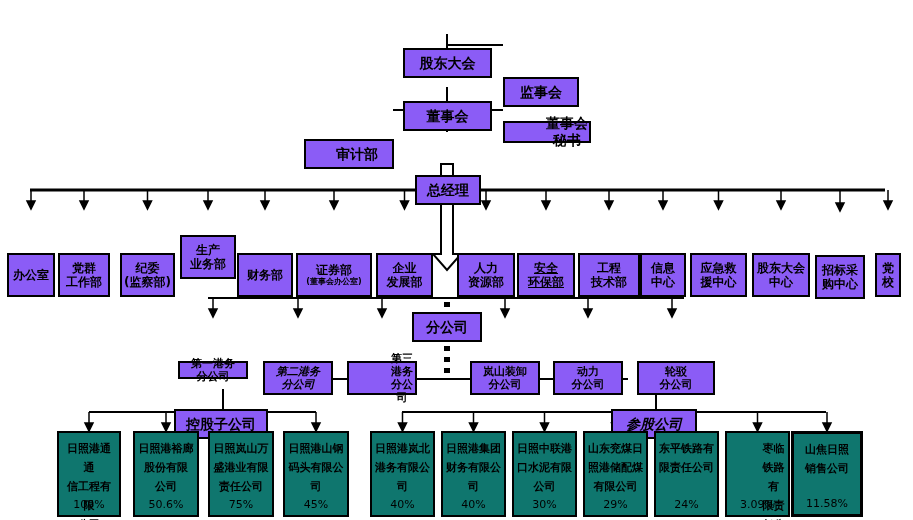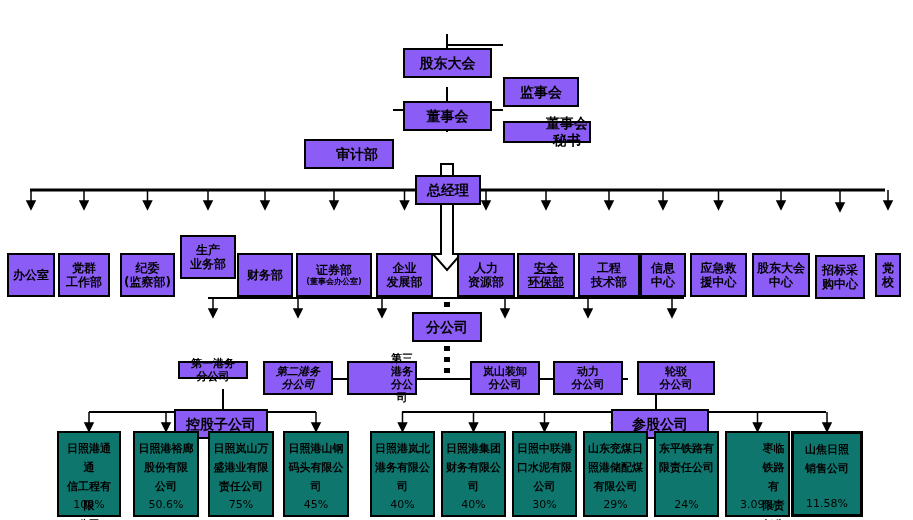--- a/index.html
+++ b/index.html
@@ -241,21 +241,21 @@
     </div>
     <div class="box sm" style="left: 637px; top: 317px; width: 78px; height: 34px;">
       <span class="two">轮驳
 分公司</span>
     </div>
   </div>
 
 <div class="box lg" style="left:174px;top:365px;width:94px;height:30px;">
     <span>控股子公司</span>
   </div>
-<div class="box lg" style="left:611px;top:365px;width:98px;height:30px;">
+<div class="box lg" style="left:611px;top:365px;width:86px;height:30px;font-style:italic;">
     <span>参股公司</span>
   </div>
 
 <div id="companies">
     <div class="co" style="left: 57px; top: 431px; width: 64px; height: 86px;">
       <span class="nm" style="white-space: pre-line;">日照港通通
 信工程有限
 公司</span>
       <span class="pct">100%</span>
     </div>

